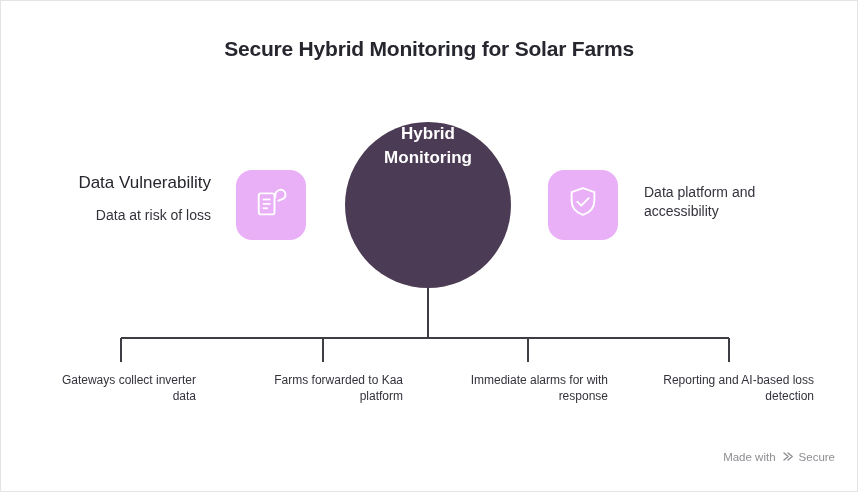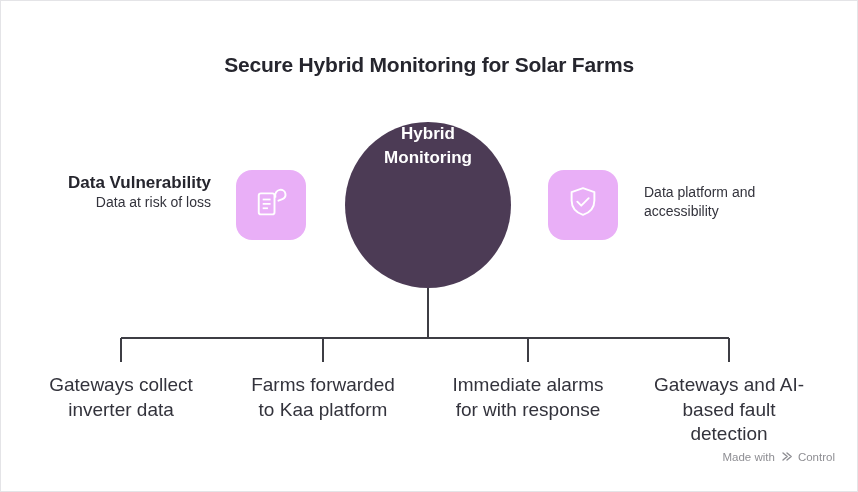--- a/index.html
+++ b/index.html
@@ -12,21 +12,21 @@
     position: relative;
     width: 858px;
     height: 492px;
     box-sizing: border-box;
     background: #ffffff;
     border: 1px solid var(--border-color, #e4e4e7);
     overflow: hidden;
   }
   .title {
     position: absolute;
-    top: 52px;
+    top: 36px;
     left: 0;
     right: 0;
     text-align: center;
     font-size: 21px;
     font-weight: 700;
     letter-spacing: -0.2px;
     color: var(--title-text, #26262e);
   }
   .center-circle {
     position: absolute;
@@ -71,42 +71,43 @@
     width: 190px;
     text-align: right;
   }
   .side-text.right {
     left: 643px;
     width: 178px;
     text-align: left;
   }
   .side-heading {
     font-size: 17px;
-    font-weight: 700;
+    font-weight: 400;
     line-height: 1.25;
     color: var(--title-text, #26262e);
   }
   .side-text.right .side-heading { max-width: 140px; }
   .side-sub {
+    margin-top: 13px;
     font-size: 14px;
     line-height: 1.35;
     color: var(--body-text, #33333c);
   }
   .side-text.right .side-sub { margin-top: 11px; max-width: 172px; }
 
   .connector-svg {
     position: absolute;
     inset: 0;
     pointer-events: none;
   }
   .branch-label {
     position: absolute;
     top: 372px;
-    text-align: center;
-    font-size: 19px;
+    text-align: right;
+    font-size: 12px;
     line-height: 1.3;
     color: var(--body-text, #2f2f38);
   }
   .branch-label.b0 { left: 45px;  width: 150px; }
   .branch-label.b1 { left: 242px; width: 160px; }
   .branch-label.b2 { left: 447px; width: 160px; }
   .branch-label.b3 { left: 643px; width: 170px; }
 
   .footer {
     position: absolute;
@@ -169,25 +170,25 @@
       <line x1="120" y1="337" x2="120" y2="361"></line>
       <line x1="322" y1="337" x2="322" y2="361"></line>
       <line x1="527" y1="337" x2="527" y2="361"></line>
       <line x1="728" y1="337" x2="728" y2="361"></line>
     </g>
   </svg>
 
   <div class="branch-label b0">Gateways collect inverter data</div>
   <div class="branch-label b1">Farms forwarded to Kaa platform</div>
   <div class="branch-label b2">Immediate alarms for with response</div>
-  <div class="branch-label b3">Gateways and AI-based fault detection</div>
+  <div class="branch-label b3">Reporting and AI-based loss detection</div>
 
   <div class="footer">
     <span>Made with</span>
     <span style="display:inline-flex;">
       <svg width="13" height="13" viewBox="0 0 13 13" fill="none">
         <path d="M3 3 L7.2 6.5 L3 10 M7 3 L11.2 6.5 L7 10" stroke="#8e8e93" stroke-width="1.4" stroke-linecap="round" stroke-linejoin="round"></path>
       </svg>
     </span>
-    <span>Control</span>
+    <span>Secure</span>
   </div>
 
 </div>
 
 </body></html>

